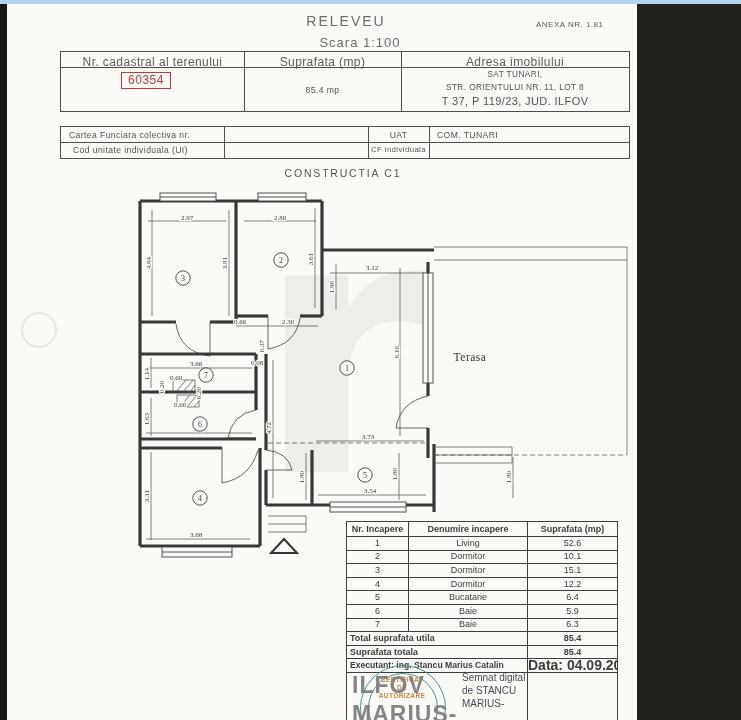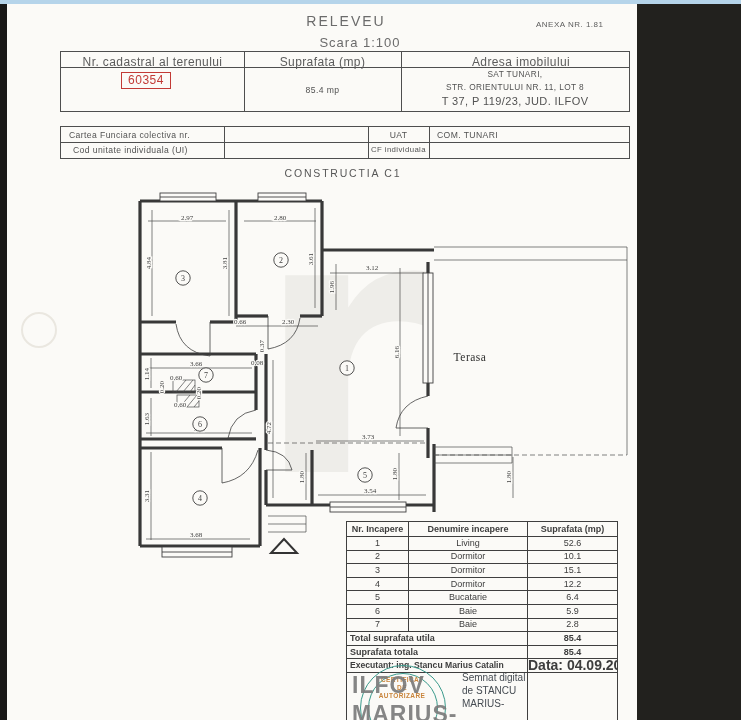--- a/index.html
+++ b/index.html
@@ -209,21 +209,21 @@
   <div class="abs lay title-main" style="left:296px;top:13px;width:100px;">RELEVEU</div>
   <div class="abs lay title-sub" style="left:310px;top:35px;width:100px;">Scara 1:100</div>
   <div class="abs lay annex" style="left:536px;top:20px;">ANEXA NR. 1.81</div>
 
   <div class="abs lay box" style="left:60px;top:51px;width:568px;height:59px;">
     <div class="abs hline" style="top:15px;"></div>
     <div class="abs vline" style="left:183px;"></div>
     <div class="abs vline" style="left:340px;"></div>
     <div class="abs cell-h" style="left:0;top:3px;width:183px;">Nr. cadastral al terenului</div>
     <div class="abs cell-h" style="left:183px;top:3px;width:157px;">Suprafata (mp)</div>
-    <div class="abs cell-h" style="left:340px;top:3px;width:228px;padding-left:6px;">Adresa imobilului</div>
+    <div class="abs cell-h" style="left:340px;top:3px;width:228px;">Adresa imobilului</div>
     <div class="abs redbox" style="left: 60px; top: 20px; width: 48px; height: 15px; line-height: 15px; border-color: rgb(194, 58, 54); color: rgb(194, 58, 54);">60354</div>
     <div class="abs cell-v" style="left:183px;top:33px;width:157px;">85.4 mp</div>
     <div class="abs cell-v" style="left:340px;top:17px;width:228px;font-size:8.3px;">SAT TUNARI,</div>
     <div class="abs cell-v" style="left:340px;top:30px;width:228px;font-size:8.3px;">STR. ORIENTULUI NR. 11, LOT 8</div>
     <div class="abs cell-v" style="left:340px;top:43px;width:228px;font-size:11px;">T 37, P 119/23, JUD. ILFOV</div>
   </div>
 
   <div class="abs lay box" style="left:60px;top:126px;width:568px;height:31px;">
     <div class="abs hline" style="top:15px;"></div>
     <div class="abs vline" style="left:163px;"></div>
@@ -280,21 +280,21 @@
             <td>6.4</td>
           </tr>
           <tr>
             <td>6</td>
             <td>Baie</td>
             <td>5.9</td>
           </tr>
           <tr>
             <td>7</td>
             <td>Baie</td>
-            <td>2.8</td>
+            <td>6.3</td>
           </tr>
         </tbody>
       <tbody>
         <tr>
           <td class="lbl" colspan="2">Total suprafata utila</td>
           <td class="valb">85.4</td>
         </tr>
         <tr>
           <td class="lbl" colspan="2">Suprafata totala</td>
           <td class="valb">85.4</td>

